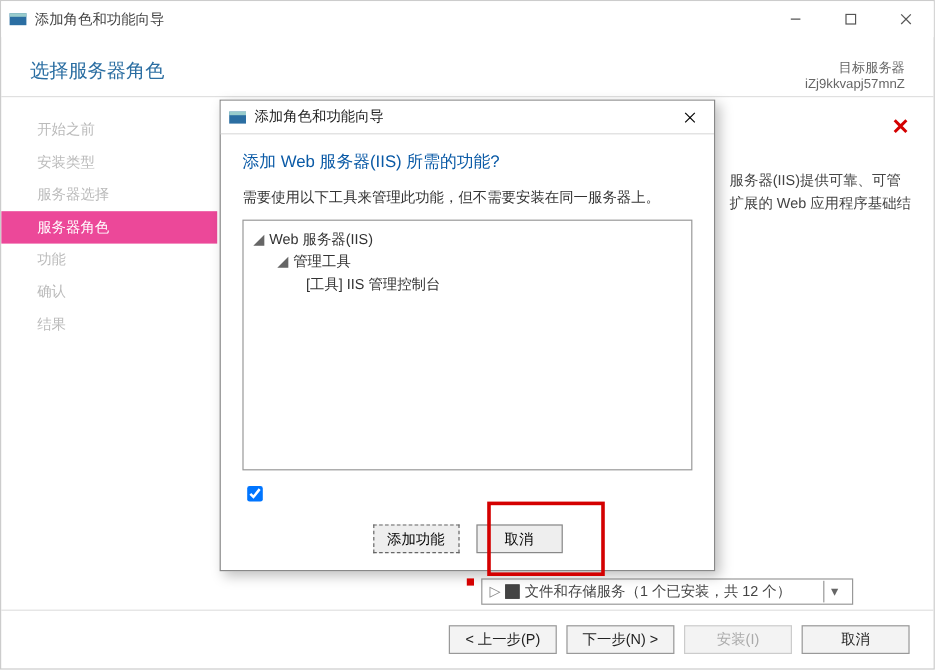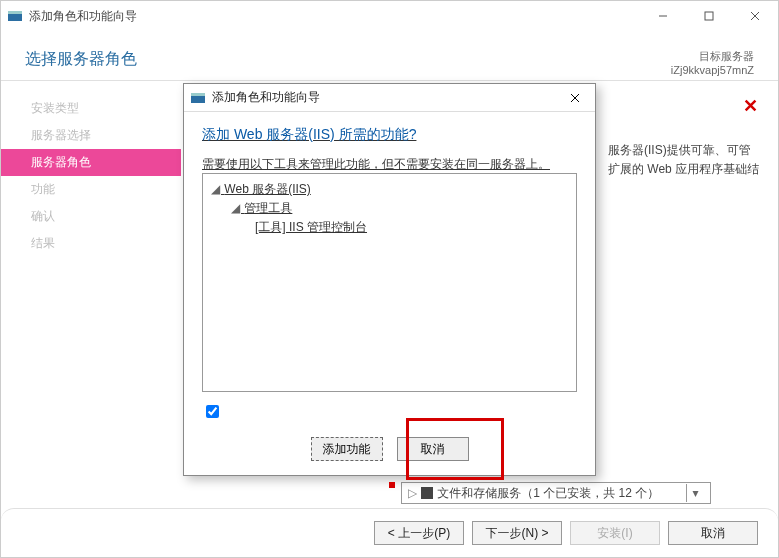--- a/index.html
+++ b/index.html
@@ -128,21 +128,20 @@
     border-left: 1px solid #999;
     display:flex; align-items:center; justify-content:center;
     color:#666;
   }
   .footer {
     border-top: 1px solid #e0e0e0;
     padding: 12px 20px;
     display: flex;
     justify-content: flex-end;
     gap: 8px;
-    border-radius: 13px;
   }
   .footer button {
     min-width: 90px;
     height: 24px;
     font-size: 12px;
     font-family: inherit;
     border: 1px solid #999;
     background: #f3f3f3;
     padding: 0 10px;
     color: #222;
@@ -177,31 +176,31 @@
   .modal .modal-title .close {
     width: 28px; height: 26px;
     display:flex; align-items:center; justify-content:center;
     color:#222;
   }
   .modal-body {
     flex:1;
     padding: 14px 18px 10px 18px;
     display:flex;
     flex-direction:column;
-    text-decoration:underline;
   }
   .modal-body h2 {
     margin: 0 0 12px 0;
     font-size: 14px;
     font-weight: 400;
     color: #0a5aa6;
   }
   .modal-body .desc {
     font-size: 12px;
     color: #333;
+    margin-bottom: 10px;
   }
   .tree-box {
     flex:1;
     border: 1px solid #999;
     background: #fff;
     padding: 6px 8px;
     font-size: 12px;
     overflow:auto;
   }
   .tree-box .lvl0 { padding-left: 0; }
@@ -279,20 +278,21 @@
     <div class="dest-box">
       <span class="label">目标服务器</span>
       <span class="val">iZj9kkvapj57mnZ</span>
     </div>
   </div>
 
   <span class="red-x">✕</span>
 
   <div class="wizard-body">
     <div class="sidebar">
+      <div class="step">开始之前</div>
       <div class="step">安装类型</div>
       <div class="step">服务器选择</div>
       <div class="step active">服务器角色</div>
       <div class="step">功能</div>
       <div class="step">确认</div>
       <div class="step">结果</div>
     </div>
 
     <div class="content-area">
       <div class="content-desc-right">

